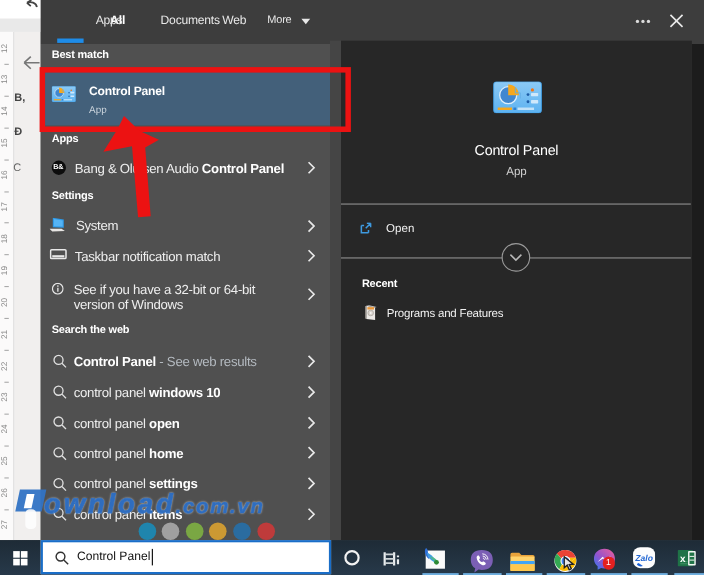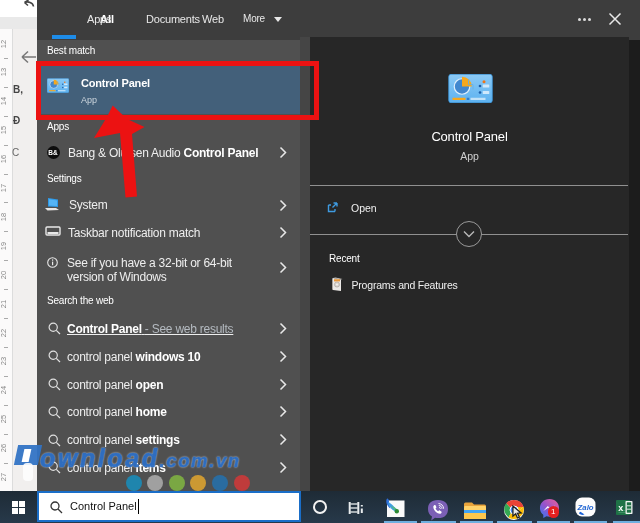--- a/index.html
+++ b/index.html
@@ -1,19 +1,19 @@
 <!DOCTYPE html>
 <html><head>
 <meta charset="utf-8">
 <style>
   * { margin:0; padding:0; box-sizing:border-box; }
   html,body { width:640px; height:523px; overflow:hidden; }
   body { font-family:"Liberation Sans", sans-serif; position:relative; background:#505050; }
   .abs { position:absolute; }
-  .hdr { font-weight:normal; font-size:10px; color:#fff; letter-spacing:-0.2px; }
+  .hdr { font-weight:bold; font-size:10px; color:#fff; letter-spacing:-0.2px; }
   .row-txt { font-size:12px; color:#eee; letter-spacing:-0.25px; white-space:nowrap; }
 </style>
 </head>
 <body>
 
 <div class="abs" style="left:0; top:0; width:37px; height:491px; background:#f1efee;">
   <div class="abs" style="left:0; top:0; width:37px; height:17px; background:#ffffff;"></div>
   <svg class="abs" style="left:21px; top:0;" width="14" height="7" viewBox="0 0 14 7">
     <path d="M12.5 6.5 C12 2.5 7 1 3.5 2.5 M3.5 2.5 L7.5 0 M3.5 2.5 L7 5.5" stroke="#444" stroke-width="1.6" fill="none"></path>
   </svg>
@@ -142,21 +142,21 @@
 <div class="abs row-txt" style="left:67px; top:255.5px;">See if you have a 32-bit or 64-bit</div>
 <div class="abs row-txt" style="left:67px; top:269.5px;">version of Windows</div>
 
 <div class="abs hdr" style="left:47px; top:294.5px;">Search the web</div>
 
 <div id="webrows">
     <svg class="abs" style="left:48px; top:322px;" width="13" height="13" viewBox="0 0 13 13">
       <circle cx="5.2" cy="5.2" r="4.1" fill="none" stroke="#e0e0e0" stroke-width="1.2"></circle>
       <path d="M8.3 8.3 L12 12" stroke="#e0e0e0" stroke-width="1.2"></path>
     </svg>
-    <div class="abs row-txt" style="left:67px; top:321.5px;text-decoration:underline;"><b style="color:#fff;">Control Panel</b> <span style="color:#b4bac0;">- See web results</span></div>
+    <div class="abs row-txt" style="left:67px; top:321.5px;"><b style="color:#fff;">Control Panel</b> <span style="color:#b4bac0;">- See web results</span></div>
     <svg class="abs" style="left:48px; top:350px;" width="13" height="13" viewBox="0 0 13 13">
       <circle cx="5.2" cy="5.2" r="4.1" fill="none" stroke="#e0e0e0" stroke-width="1.2"></circle>
       <path d="M8.3 8.3 L12 12" stroke="#e0e0e0" stroke-width="1.2"></path>
     </svg>
     <div class="abs row-txt" style="left:67px; top:349.5px;">control panel <b style="color:#fff;">windows 10</b></div>
     <svg class="abs" style="left:48px; top:378px;" width="13" height="13" viewBox="0 0 13 13">
       <circle cx="5.2" cy="5.2" r="4.1" fill="none" stroke="#e0e0e0" stroke-width="1.2"></circle>
       <path d="M8.3 8.3 L12 12" stroke="#e0e0e0" stroke-width="1.2"></path>
     </svg>
     <div class="abs row-txt" style="left:67px; top:377.5px;">control panel <b style="color:#fff;">open</b></div>

